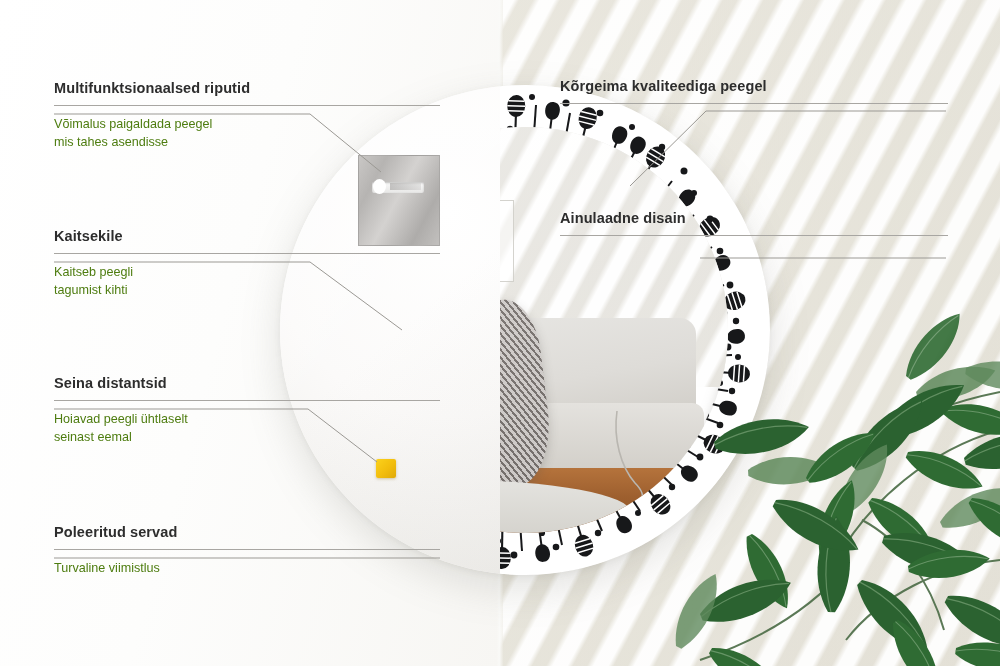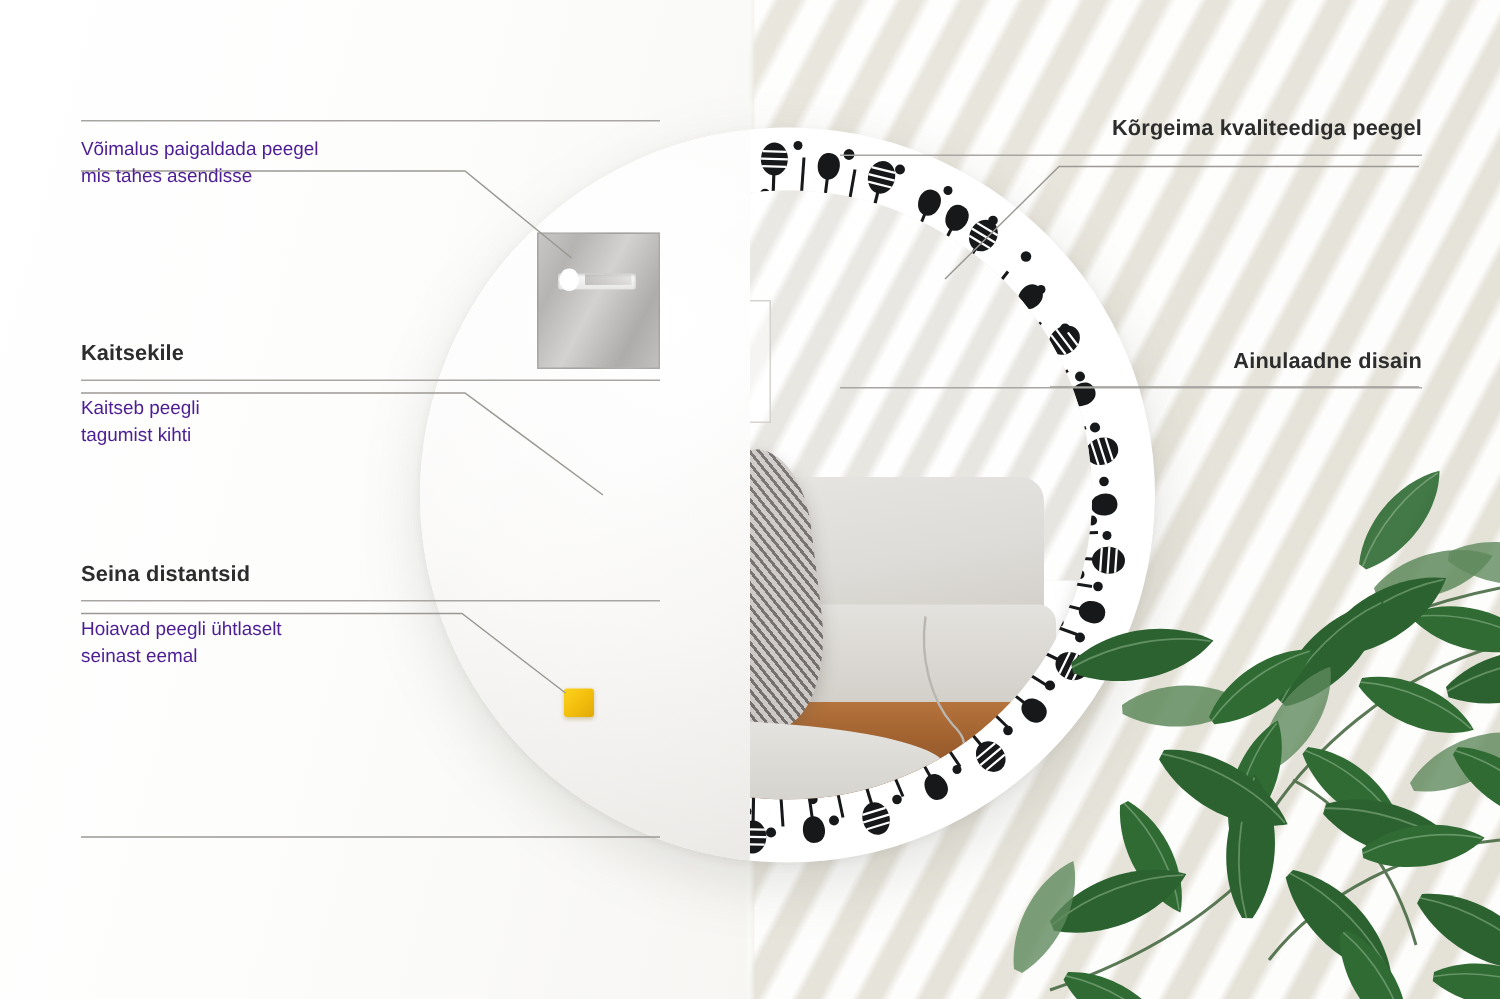--- a/index.html
+++ b/index.html
@@ -156,31 +156,31 @@
   }
 
   
   .callout{position:absolute;}
   .callout .title{
     font-size:14.5px;font-weight:bold;color:#2d2d2d;letter-spacing:.1px;
     margin:0 0 9px 0;white-space:nowrap;
   }
   .callout .rule{height:1px;background:#a8a6a2;margin:0;}
   .callout .desc{
-    font-size:12.6px;color:#4c1d95;line-height:1.45;margin:9px 0 0 0;
+    font-size:12.6px;color:#4d7c0f;line-height:1.45;margin:9px 0 0 0;
     white-space:pre-line;
   }
-  .callout.right .title,.callout.right .desc{text-align:right;}
+  .callout.right .title,.callout.right .desc{}
 
   .c1{left:54px;top:80px;width:386px;}
   .c2{left:54px;top:228px;width:386px;}
   .c3{left:54px;top:375px;width:386px;}
   .c4{left:54px;top:524px;width:386px;}
   .r1{right:52px;top:78px;width:388px;}
-  .r2{right:52px;top:233px;width:388px;}
+  .r2{right:52px;top:210px;width:388px;}
 
   
   .leaders{position:absolute;left:0;top:0;width:1000px;height:666px;pointer-events:none;}
 
   
   .foliage{position:absolute;left:0;top:0;width:1000px;height:666px;pointer-events:none;}
 </style>
 </head>
 <body>
 
@@ -357,39 +357,45 @@
       <path d="M54,114 L310,114 L381,172"></path>
       <path d="M54,262 L310,262 L402,330"></path>
       <path d="M54,409 L308,409 L377,462"></path>
       <path d="M54,558 L440,558"></path>
       <path d="M946,111 L706,111 L630,186"></path>
       <path d="M946,258 L700,258"></path>
     </g>
   </svg>
 
   <div class="callout c1">
+    <div class="title">Multifunktsionaalsed riputid</div>
     <div class="rule"></div>
     <div class="desc">Võimalus paigaldada peegel
 mis tahes asendisse</div>
   </div>
 
   <div class="callout c2">
     <div class="title">Kaitsekile</div>
     <div class="rule"></div>
     <div class="desc">Kaitseb peegli
 tagumist kihti</div>
   </div>
 
   <div class="callout c3">
     <div class="title">Seina distantsid</div>
     <div class="rule"></div>
     <div class="desc">Hoiavad peegli ühtlaselt
 seinast eemal</div>
   </div>
 
+  <div class="callout c4">
+    <div class="title">Poleeritud servad</div>
+    <div class="rule"></div>
+    <div class="desc">Turvaline viimistlus</div>
+  </div>
 
   <div class="callout right r1">
     <div class="title">Kõrgeima kvaliteediga peegel</div>
     <div class="rule"></div>
   </div>
 
   <div class="callout right r2">
     <div class="title">Ainulaadne disain</div>
     <div class="rule"></div>
   </div>

